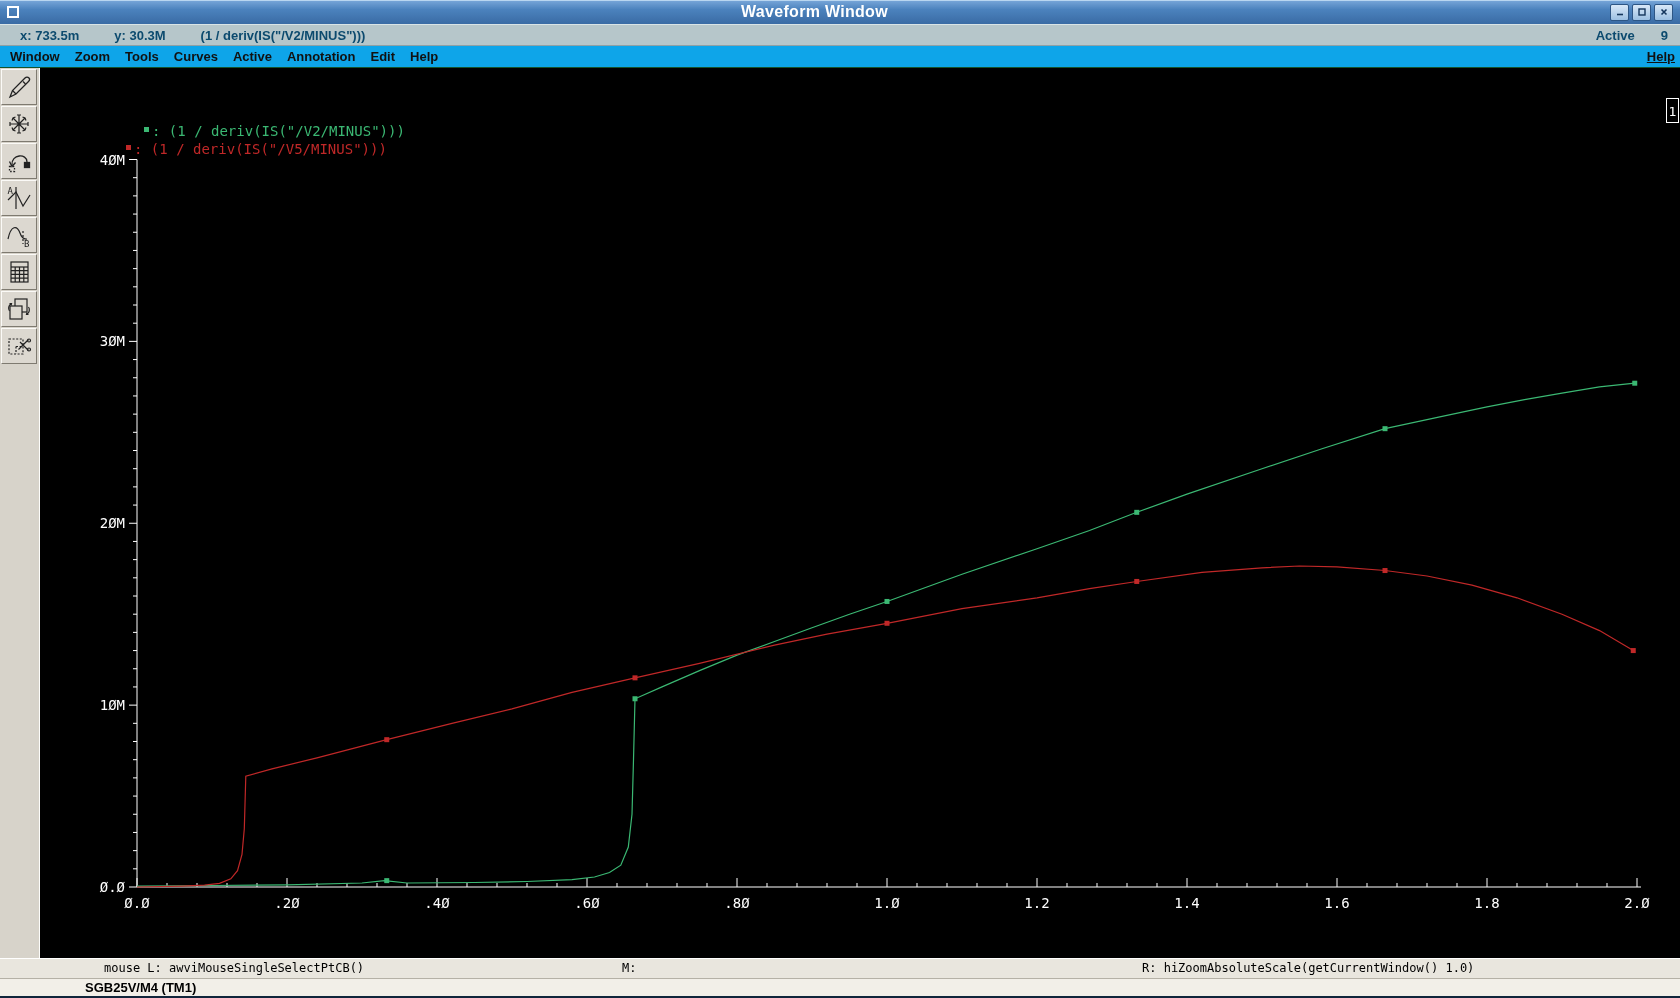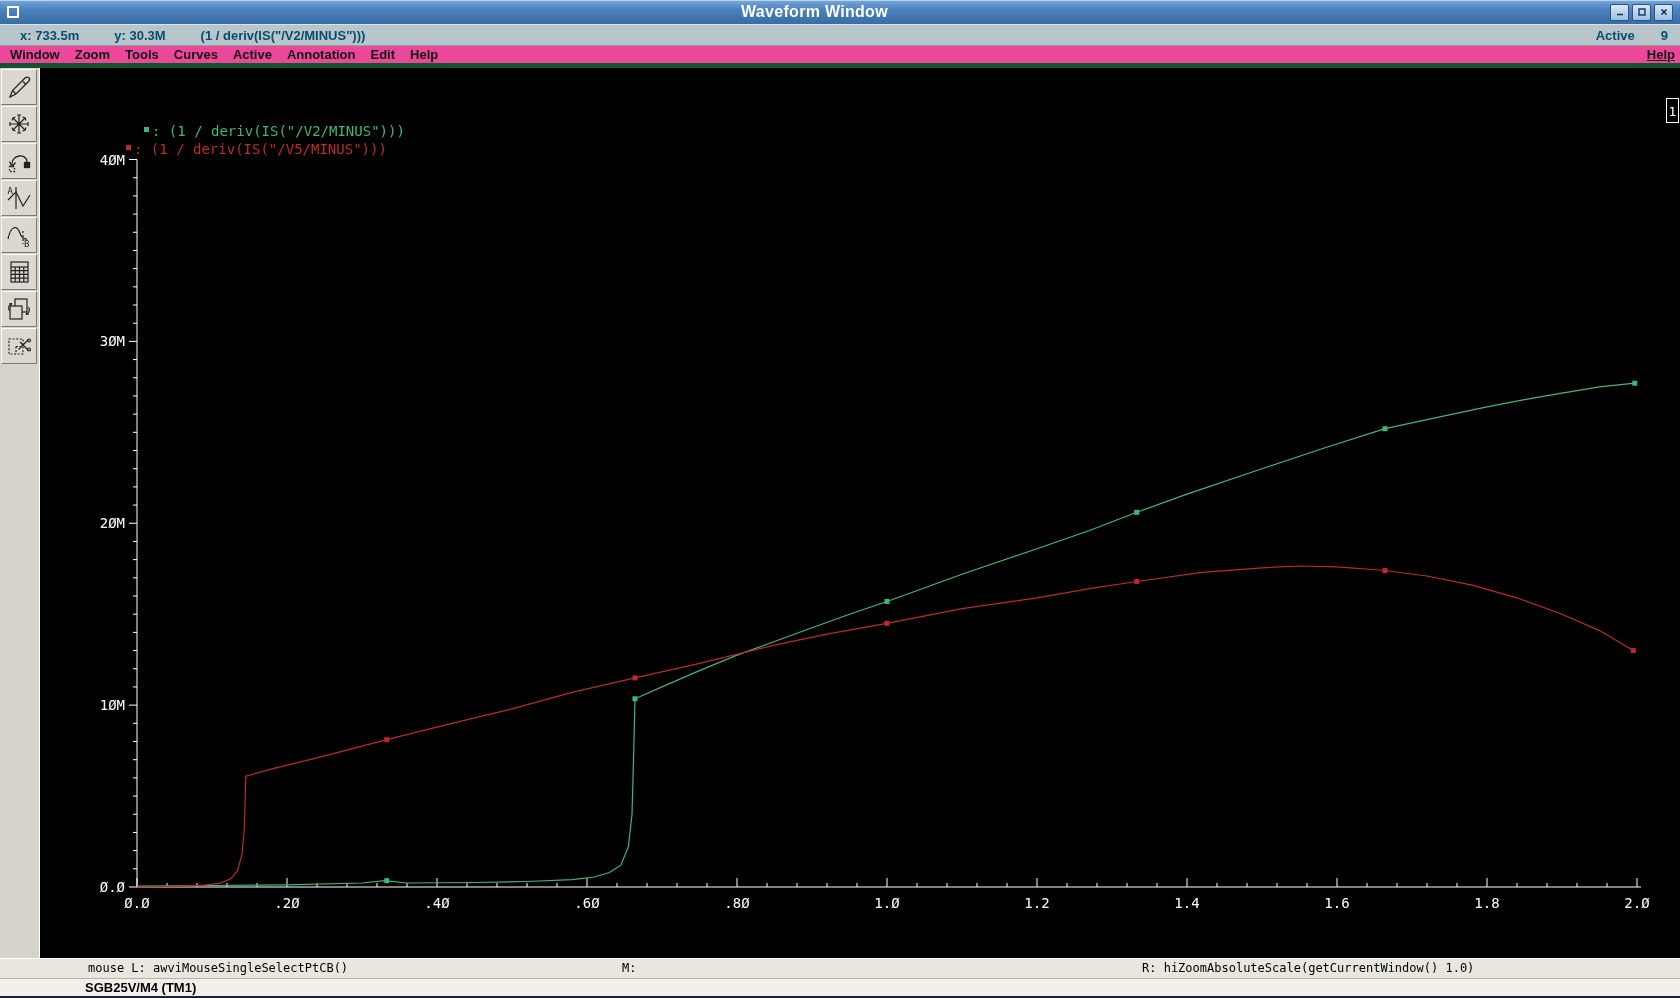--- a/index.html
+++ b/index.html
@@ -18,43 +18,43 @@
 
   
   .infobar{position:absolute;left:0;top:24px;width:1680px;height:22px;background:#b6c6ca;
     border-top:1px solid #d9e4e6;border-bottom:1px solid #8fa0a4;box-sizing:border-box;
     display:flex;align-items:center;font-size:13px;font-weight:bold;color:#0c4a6e;}
   .infobar .f1{margin-left:20px;} .infobar .f2{margin-left:35px;} .infobar .f3{margin-left:35px;}
   .infobar .spacer{flex:1;}
   .infobar .active{margin-right:26px;} .infobar .acount{margin-right:12px;}
 
   
-  .menubar{position:absolute;left:0;top:46px;width:1680px;height:22px;background:#ec4899;
-    border-bottom:5px solid #14532d;box-sizing:border-box;display:flex;align-items:center;
+  .menubar{position:absolute;left:0;top:46px;width:1680px;height:22px;background:#0ea5e9;
+    border-bottom:1px solid #14532d;box-sizing:border-box;display:flex;align-items:center;
     font-size:13px;font-weight:bold;color:#111;}
   .menu-item{padding:1px 5px;margin-left:5px;cursor:pointer;}
   .menubar .spacer{flex:1;}
   .menu-help{margin-right:0;text-decoration:underline;}
 
   
   .body{position:absolute;left:0;top:68px;width:1680px;height:890px;display:flex;}
   .toolbar{width:40px;height:100%;background:#d7d3ca;border-right:1px solid #fdfdfb;box-sizing:border-box;}
   .tool-btn{width:36px;height:36px;margin:1px auto 0 1px;background:#dcd8d0;box-sizing:border-box;
     border:1px solid #7e7a70;border-top-color:#fbfaf7;border-left-color:#fbfaf7;
     display:flex;align-items:center;justify-content:center;cursor:pointer;}
   .tool-btn svg{display:block;}
   .plot{position:relative;flex:1;height:100%;background:#000;}
   .plot svg{position:absolute;left:0;top:0;}
 
   
   .mousebar{position:absolute;left:0;top:958px;width:1680px;height:20px;background:#e9e6de;
     border-top:1px solid #fff;box-sizing:border-box;
     font-family:"DejaVu Sans Mono",monospace;font-size:12px;color:#000;}
   .mousebar span{position:absolute;top:2px;white-space:pre;}
-  .ms-left{left:88px;} .ms-mid{left:622px;} .ms-right{left:1142px;}
+  .ms-left{left:104px;} .ms-mid{left:622px;} .ms-right{left:1142px;}
   .footerbar{position:absolute;left:0;top:978px;width:1680px;height:36px;background:#f2efe8;
     border-top:1px solid #b5b1a6;box-sizing:border-box;font-size:13px;font-weight:bold;color:#000;
     line-height:17px;padding-left:85px;}
   .bottomedge{position:absolute;left:0;top:996px;width:1680px;height:2px;background:#10253a;}
 </style>
 </head>
 <body>
 
 <div class="window">
 

